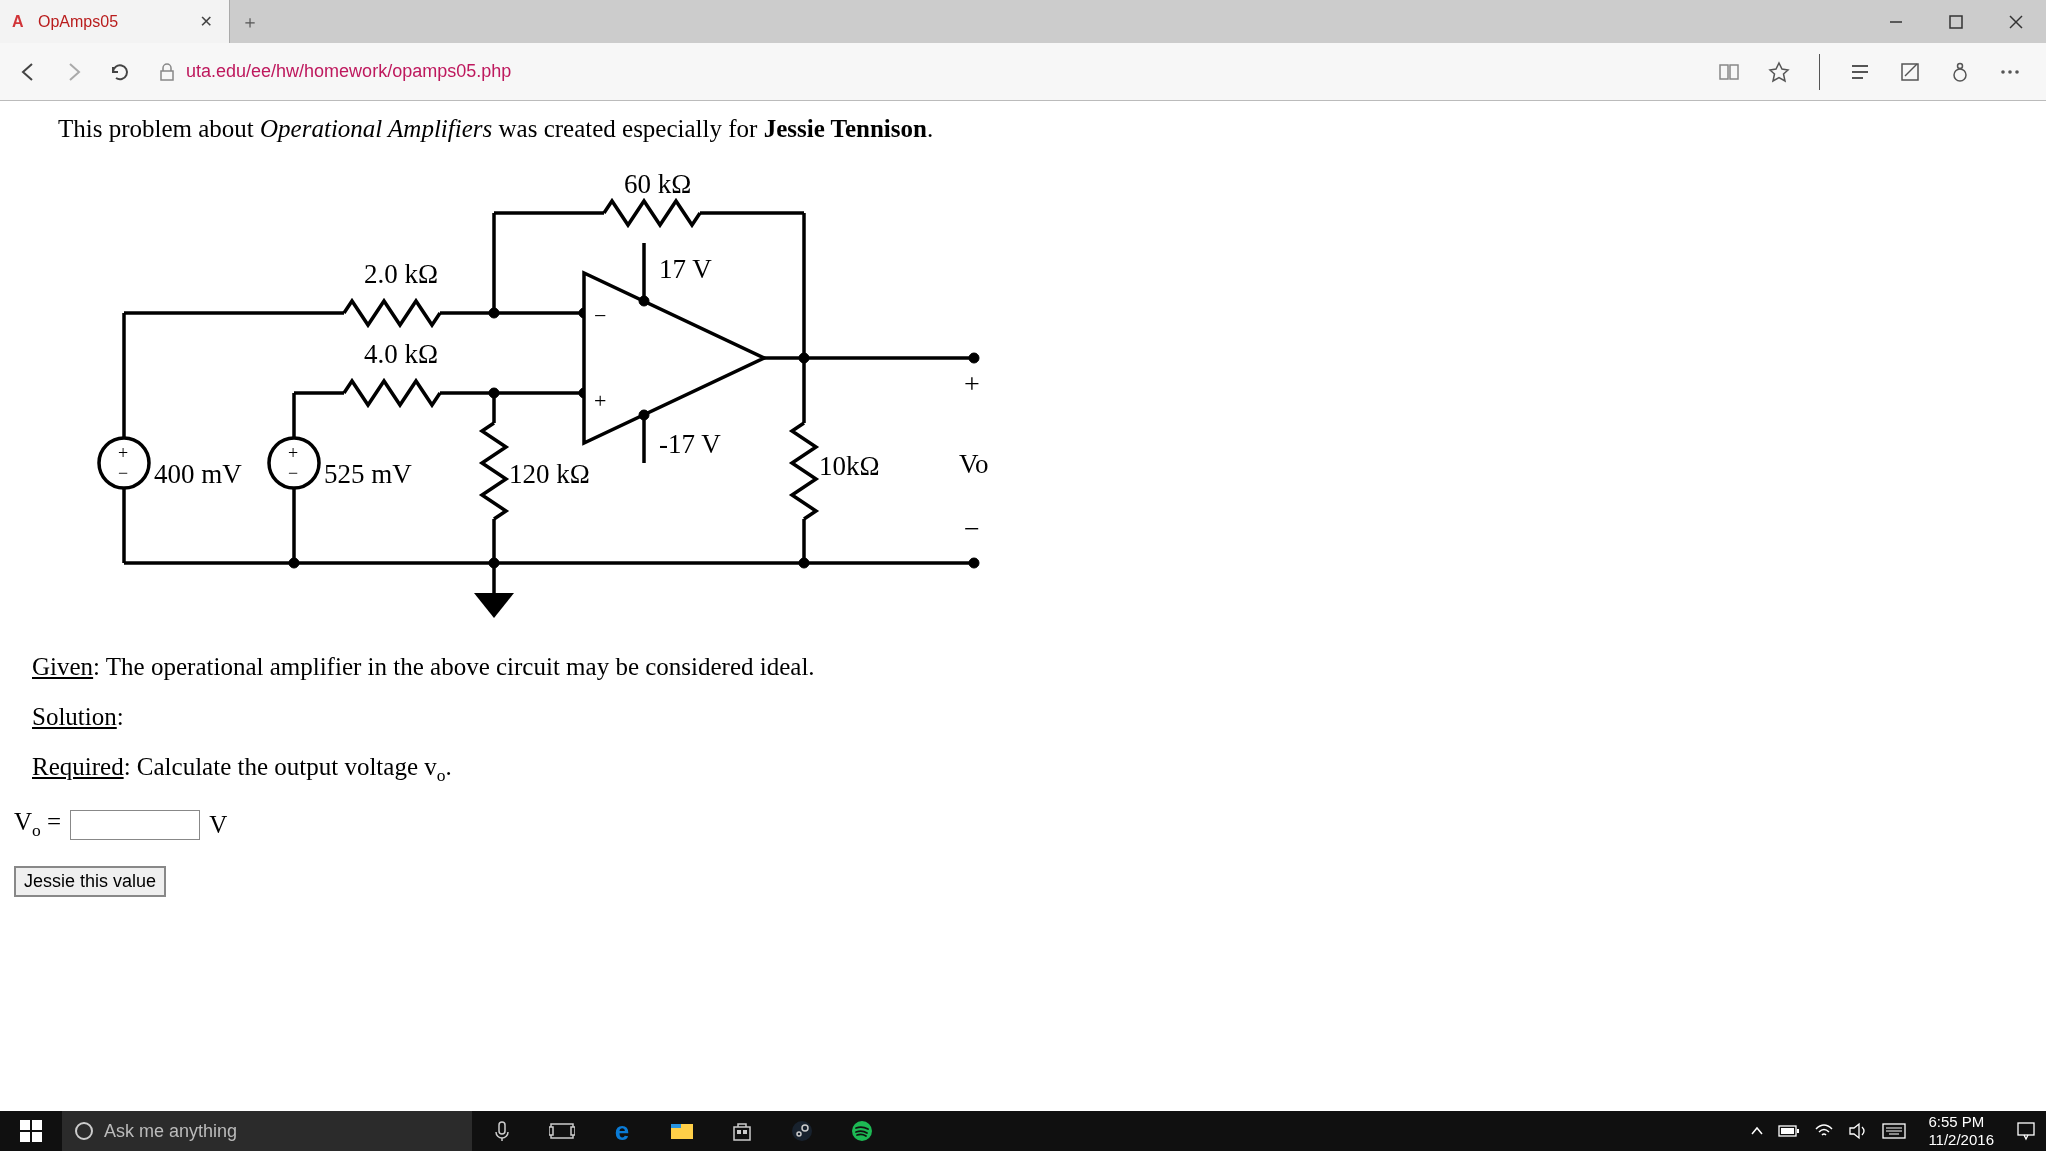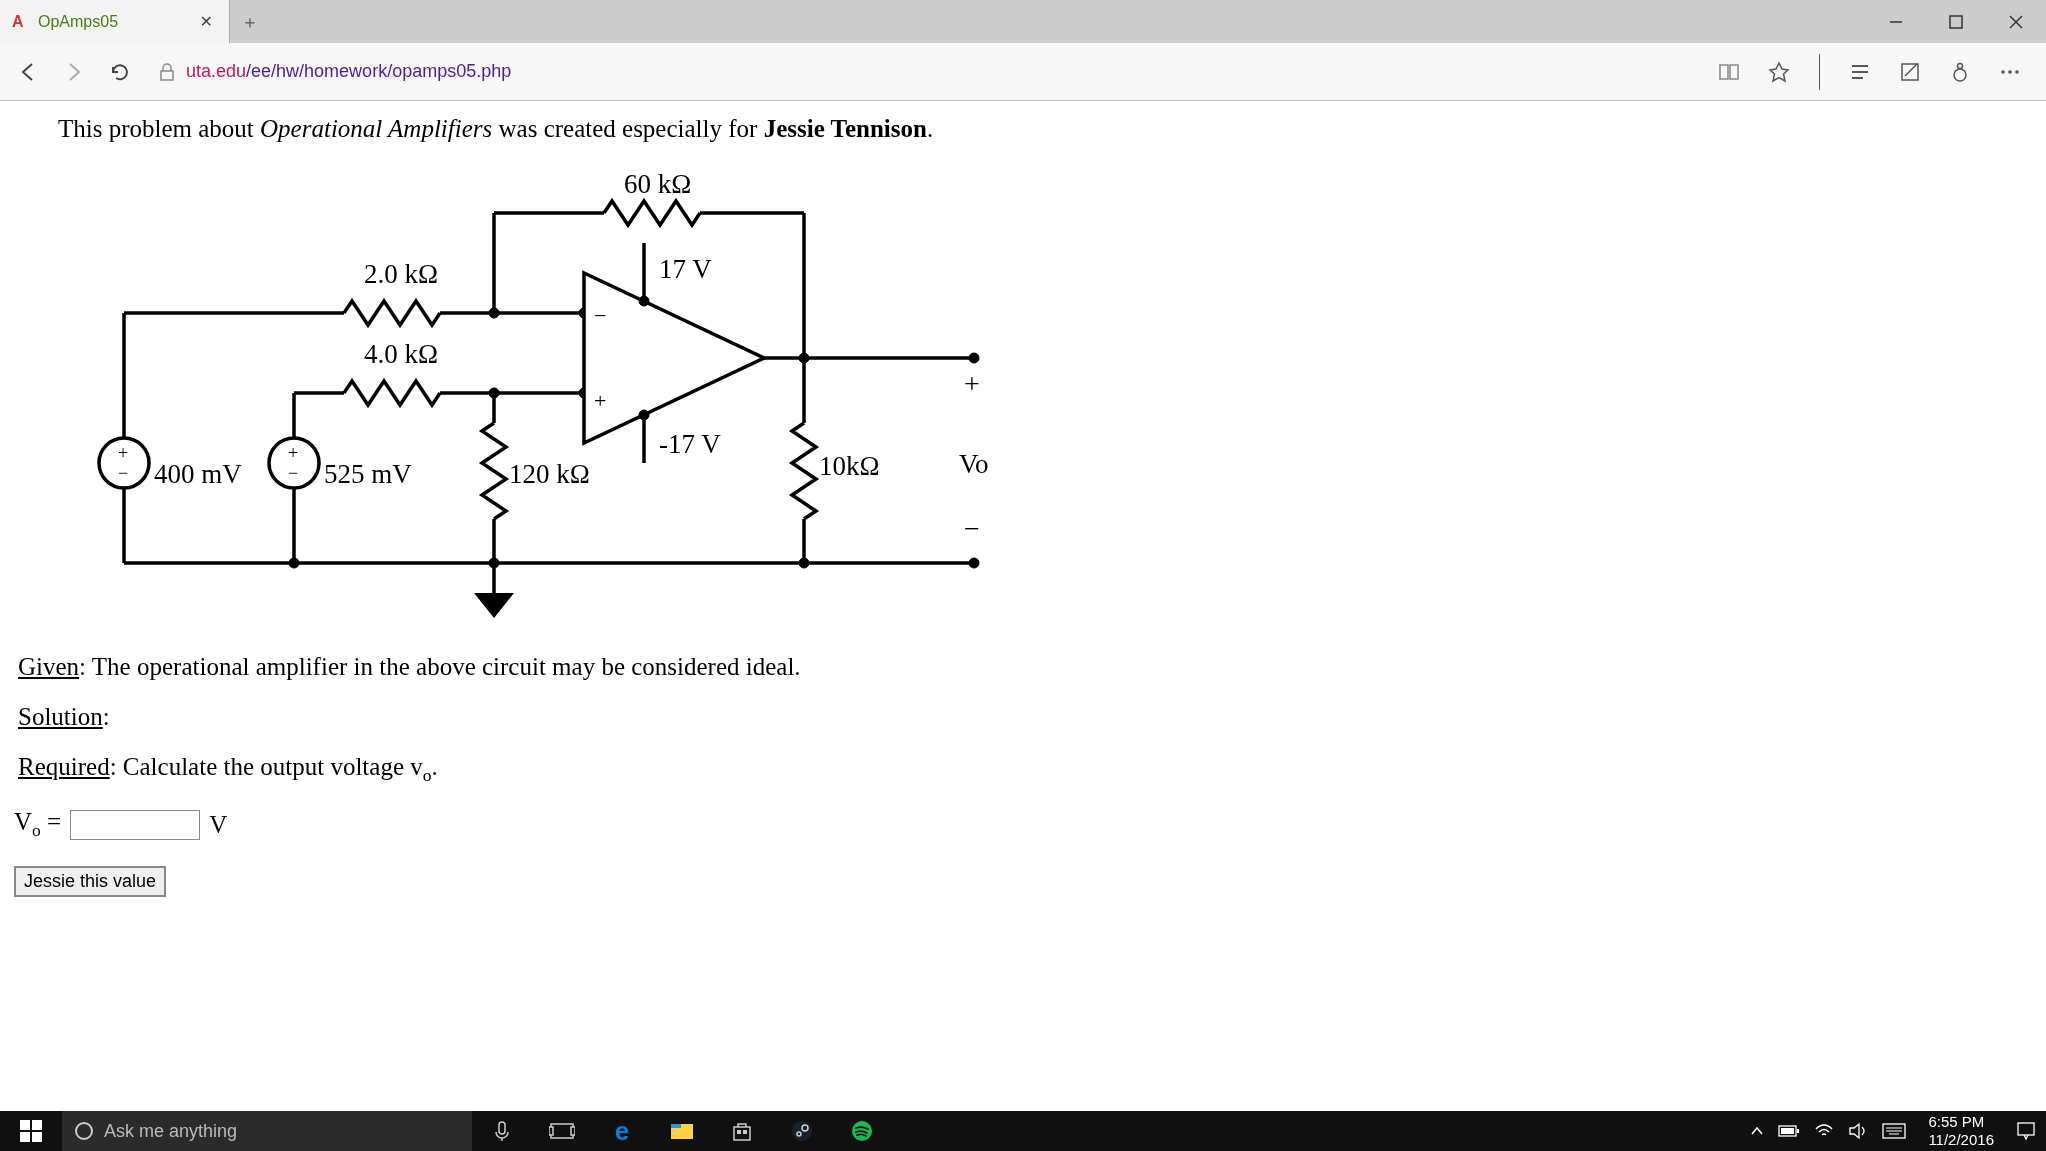--- a/index.html
+++ b/index.html
@@ -1,38 +1,38 @@
 <!DOCTYPE html>
 <html><head>
 <meta charset="utf-8">
 <style>
 * { margin:0; padding:0; box-sizing:border-box; }
 body { font-family:"Segoe UI",Tahoma,sans-serif; background:#fff; overflow:hidden; width:2046px; height:1151px; position:relative; }
 .titlebar { height:43px; background:#ccc; display:flex; align-items:stretch; }
 .tab { background:#f3f3f3; min-width:230px; display:flex; align-items:center; padding:0 12px; gap:8px; border-right:1px solid #aaa; }
 .tab-favicon { width:18px; height:18px; color:#d13438; font-weight:bold; font-size:16px; }
-.tab-title { flex:1; font-size:16px; color:#4d7c0f; }
+.tab-title { flex:1; font-size:16px; color:#b91c1c; }
 .tab-close { font-size:16px; color:#444; padding:0 4px; cursor:pointer; }
 .newtab { width:40px; display:flex; align-items:center; justify-content:center; color:#555; font-size:18px; cursor:pointer; }
 .winbtns { margin-left:auto; display:flex; }
 .winbtn { width:60px; display:flex; align-items:center; justify-content:center; color:#333; font-size:14px; cursor:pointer; }
 .toolbar { height:58px; background:#f7f7f7; border-bottom:1px solid #bbb; display:flex; align-items:center; padding:0 14px; gap:18px; }
 .tbtn { width:28px; height:28px; display:flex; align-items:center; justify-content:center; color:#555; cursor:pointer; }
 .addr { flex:1; display:flex; align-items:center; gap:10px; padding-left:6px; }
 .lock { color:#888; }
 .url { font-size:18px; }
 .url .domain { color:#be185d; }
-.url .path { color:#4c1d95; }
+.url .path { color:#be185d; }
 .rbtns { display:flex; gap:22px; align-items:center; padding-right:8px; }
 .content { padding:14px 14px 0 14px; font-family:"Times New Roman",serif; font-size:25px; color:#000; }
 .intro { margin-bottom:10px;margin-left:44px; }
 .intro em { font-style:italic; }
 .intro strong { font-weight:bold; }
 .circuit { margin:20px 0 30px 50px; }
-.section { margin:22px 4px; font-size:25px; }
+.section { margin:22px 18px; font-size:25px; }
 .section .lbl { text-decoration:underline; }
 .answer { margin-top:20px; display:flex; align-items:center; gap:9px; }
 .answer input { width:130px; height:30px; border:1px solid #888; font-size:18px; padding:2px 4px; }
 .submit { margin-top:24px; }
 .submit button { font-family:Arial,sans-serif; font-size:18px; padding:3px 8px; background:#efefef; border:2px solid #888; cursor:pointer; }
 .sub { font-size:0.7em; vertical-align:sub; }
 
 .taskbar { position:absolute; bottom:0; left:0; right:0; height:40px; background:#101010; display:flex; align-items:center; color:#fff; }
 .start { width:62px; height:100%; display:flex; align-items:center; justify-content:center; cursor:pointer; }
 .cortana { flex:0 0 410px; height:40px; background:#2b2b2b; display:flex; align-items:center; gap:10px; padding:0 12px; color:#bbb; font-size:18px; cursor:text; }

